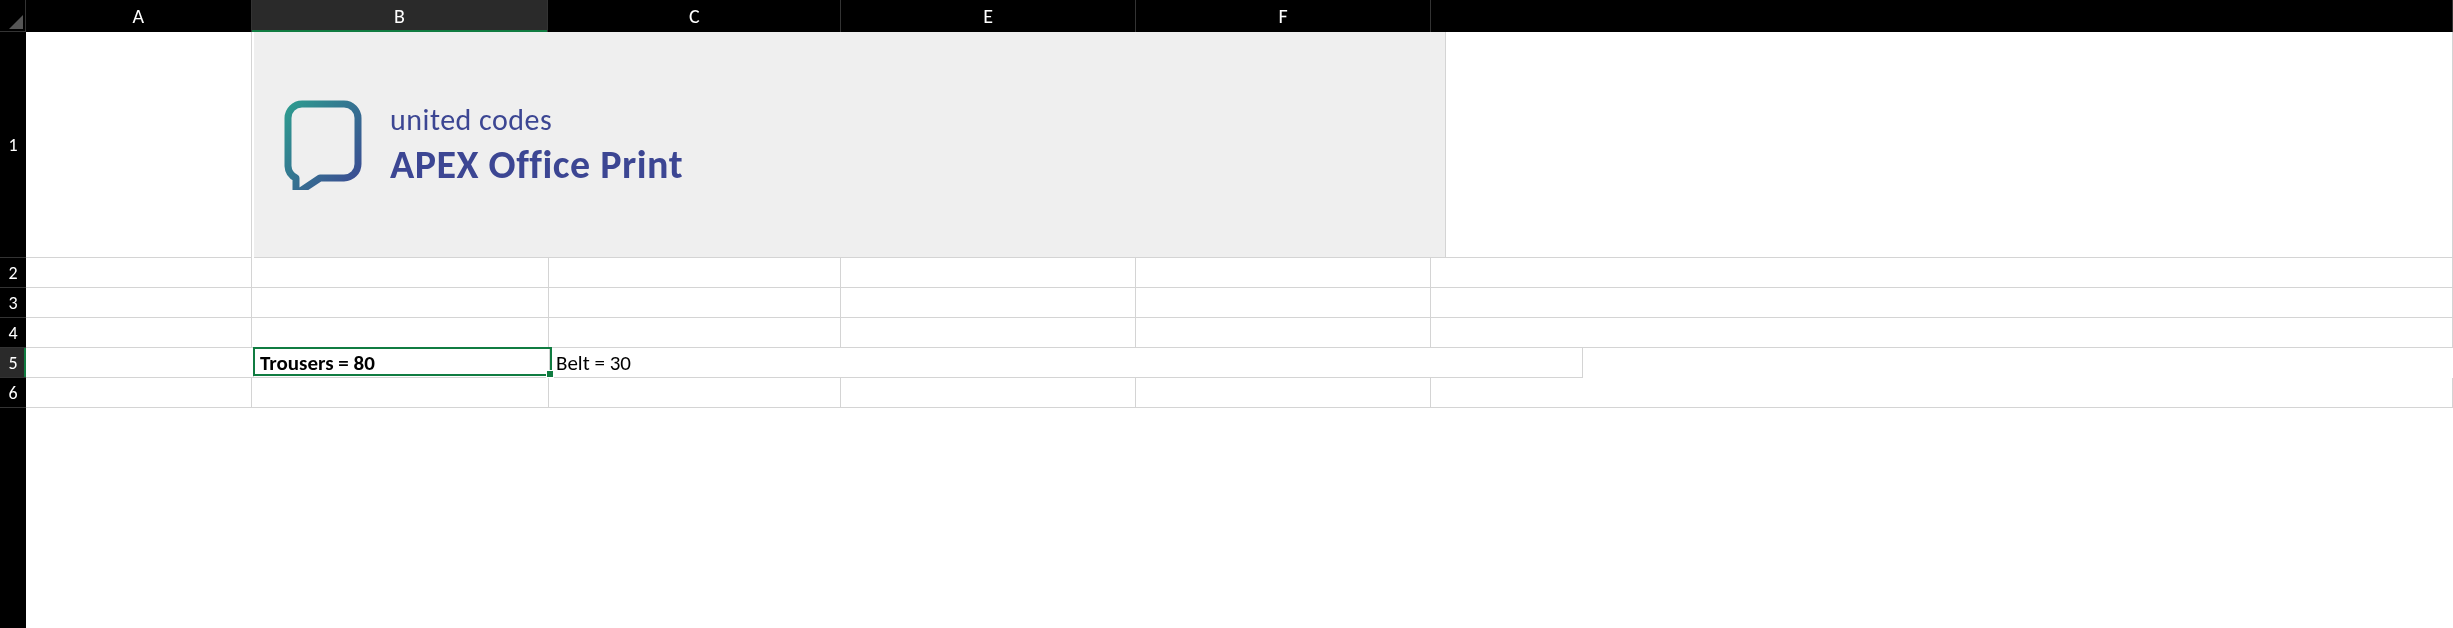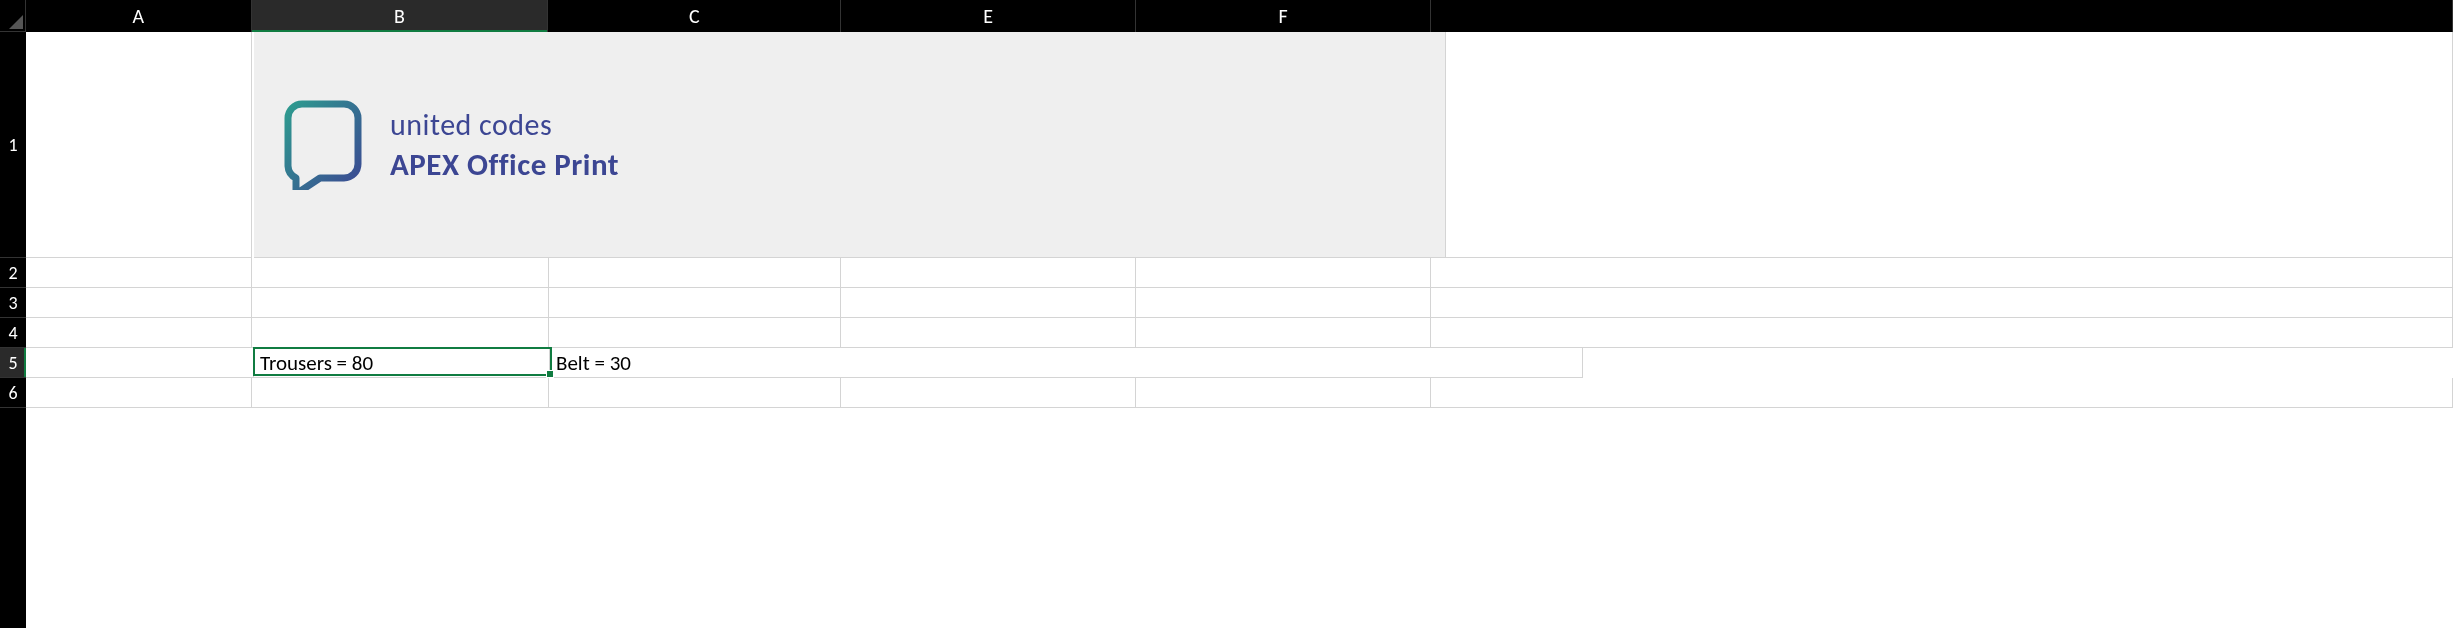--- a/index.html
+++ b/index.html
@@ -113,21 +113,21 @@
     gap: 28px;
   }
   .logo-text .line1 {
     font-size: 30px;
     color: #3c4693;
     font-weight: 500;
     letter-spacing: 0.5px;
     margin-bottom: 2px;
   }
   .logo-text .line2 {
-    font-size: 31px;
+    font-size: 40px;
     color: #3c4693;
     font-weight: 700;
     letter-spacing: 0.5px;
   }
   .active-cell-border {
     position: absolute;
     border: 2px solid #107c41;
     pointer-events: none;
   }
   .fill-handle {
@@ -219,21 +219,21 @@
       <div class="row row4" style="top: 286px; height: 30px;">
         <div class="cell" style="width: 228px;"></div>
         <div class="cell" style="width: 300px;"></div>
         <div class="cell" style="width: 296px;"></div>
         <div class="cell" style="width: 298px;"></div>
         <div class="cell" style="width: 298px;"></div>
         <div class="cell" style="width: 1033px;"></div>
       </div>
       <div class="row row5" style="top: 316px; height: 30px;">
         <div class="cell" style="width: 228px;"></div>
-        <div class="cell" style="width: 296px;">
+        <div class="cell" style="width: 296px; font-weight: bold;">
           <span>Trousers = 80</span>
         </div>
         <div class="cell" style="width: 1033px; text-align: center;">
           <span>Belt = 30</span>
         </div>
       </div>
       <div class="row row6" style="top: 346px; height: 30px;">
         <div class="cell" style="width: 228px;"></div>
         <div class="cell" style="width: 300px;"></div>
         <div class="cell" style="width: 296px;"></div>

